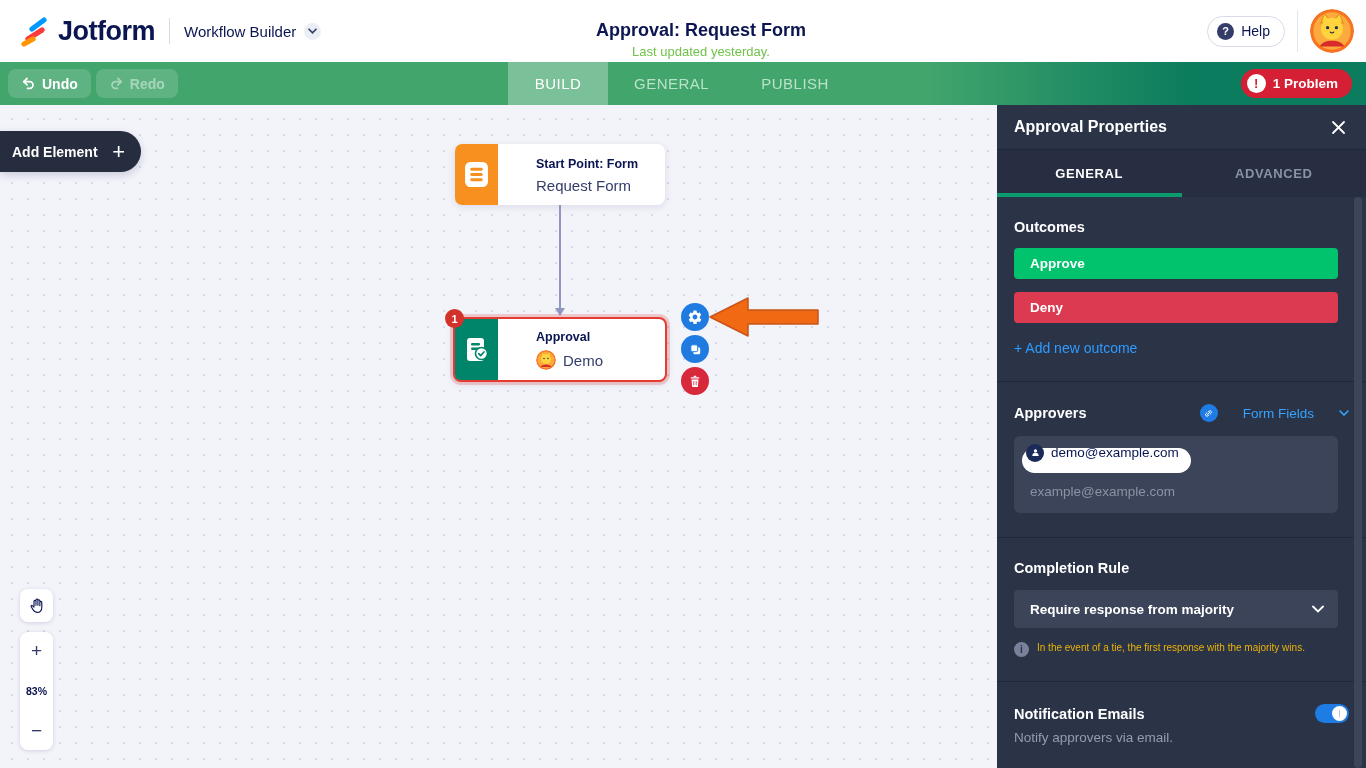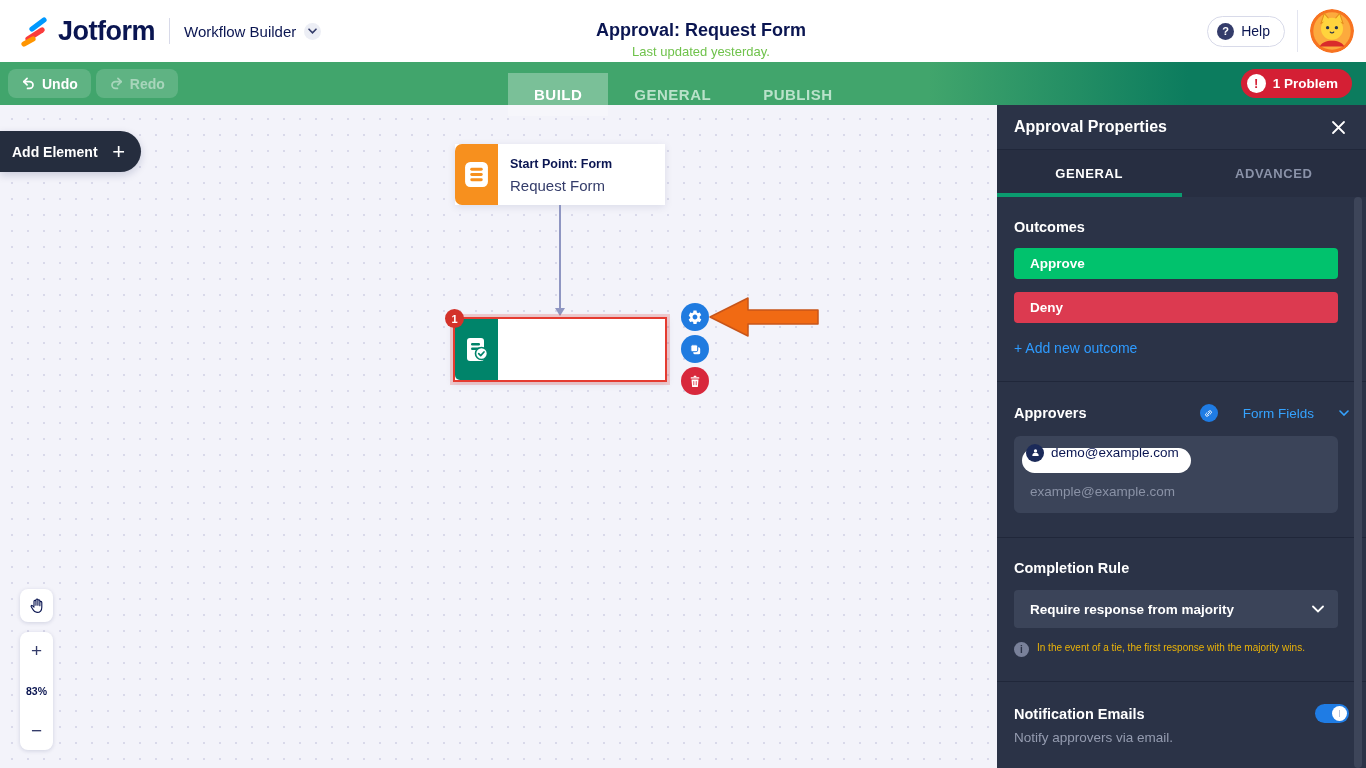--- a/index.html
+++ b/index.html
@@ -25,35 +25,35 @@
   .avatar { width:44px; height:44px; border-radius:50%; overflow:hidden; cursor:pointer; }
 
   
   .toolbar { position:absolute; top:62px; left:0; width:1366px; height:43px;
     background:linear-gradient(90deg,#41a56c 0%,#41a56c 68%,#0c7c5e 87%,#0c7c5e 100%); z-index:30; }
   .tb-left { position:absolute; left:8px; top:7px; display:flex; gap:5px; }
   .tb-btn { display:flex; align-items:center; gap:6px; background:rgba(255,255,255,0.16); border:none; border-radius:8px; height:29px; padding:0 13px; color:#fff; font-size:14px; font-weight:bold; cursor:pointer; font-family:inherit; }
   .tb-btn.disabled { color:rgba(255,255,255,0.45); cursor:default;justify-content:space-between; }
   .tb-btn.disabled svg { opacity:.45; }
   .tb-tabs { position:absolute; left:508px; top:0; height:43px; display:flex; }
-  .tb-tab { height:43px; min-width:100px; padding:0 26px; display:flex; align-items:center; justify-content:center; font-size:15px; letter-spacing:0.5px; color:#b9e2ca; cursor:pointer; font-weight:bold;margin-top:11px; }
+  .tb-tab { height:43px; min-width:100px; padding:0 26px; display:flex; align-items:center; justify-content:center; font-size:15px; letter-spacing:0.5px; color:#b9e2ca; cursor:pointer; font-weight:normal; }
   .tb-tab.active { background:rgba(255,255,255,0.30); color:#fff; }
   .problem-badge { position:absolute; right:14px; top:7px; height:29px; display:flex; align-items:center; gap:7px; background:#d41f34; border-radius:15px; padding:0 14px 0 6px; color:#fff; font-size:13.5px; font-weight:bold; cursor:pointer; }
   .problem-ic { width:19px; height:19px; border-radius:50%; background:#fff; color:#d41f34; font-weight:bold; font-size:13px; display:flex; align-items:center; justify-content:center; }
 
   
   .canvas { position:absolute; top:105px; left:0; width:1366px; height:663px;
     background-color:#f3f3fa;
     background-image:radial-gradient(#d9d9ea 1.2px, transparent 1.3px);
     background-size:16px 16px; background-position:4px 6px; }
   .add-element { position:absolute; left:0; top:26px; width:141px; height:41px; background:#252d3e; border-radius:0 24px 24px 0; display:flex; align-items:center; color:#fff; cursor:pointer; box-shadow:0 3px 8px rgba(10,21,81,.18); }
   .add-element .lbl { font-size:14px; font-weight:bold; margin-left:12px; }
   .add-element .plus { margin-left:auto; margin-right:16px; font-size:22px; font-weight:normal; line-height:1; }
 
-  .node { position:absolute; display:flex; background:#fff; border-radius:0; box-shadow:0 2px 8px rgba(10,21,81,.10); cursor:pointer; }
+  .node { position:absolute; display:flex; background:#fff; border-radius:8px; box-shadow:0 2px 8px rgba(10,21,81,.10); cursor:pointer;gap:26px; }
   .node-start { left:455px; top:39px; width:210px; height:61px; }
   .node-icon-block { width:43px; border-radius:7px 0 0 7px; display:flex; align-items:center; justify-content:center; flex:none; }
   .node-start .node-icon-block { background:#f7901e; }
   .node-body { padding:9px 12px 8px 12px; display:flex; flex-direction:column; justify-content:center; gap:6px; min-width:0; }
   .node-title { font-size:12.5px; font-weight:bold; color:#0a1551; }
   .node-sub { font-size:15px; color:#343c6a; display:flex; align-items:center; gap:7px; }
 
   .connector { position:absolute; left:559px; top:100px; width:2px; height:104px; background:#8f96c2; }
   .connector .arrowhead { position:absolute; left:-4px; bottom:-7px; width:0; height:0; border-left:5px solid transparent; border-right:5px solid transparent; border-top:8px solid #8f96c2; }
 
@@ -221,20 +221,38 @@
     <div class="node node-approval">
       <div class="err-badge">1</div>
       <div class="node-icon-block">
         <svg width="24" height="26" viewBox="0 0 24 26">
           <rect x="2" y="1" width="17" height="23" rx="3" fill="#fff"></rect>
           <rect x="6" y="6" width="9" height="2.4" rx="1.2" fill="#00846a"></rect>
           <rect x="6" y="10.5" width="9" height="2.4" rx="1.2" fill="#00846a"></rect>
           <circle cx="16.5" cy="16.5" r="6" fill="#fff" stroke="#00846a" stroke-width="1.6"></circle>
           <path d="M13.7 16.6l2 2 3.3-3.6" stroke="#00846a" stroke-width="1.7" fill="none" stroke-linecap="round" stroke-linejoin="round"></path>
         </svg>
+      </div>
+      <div class="node-body">
+        <div class="node-title">Approval</div>
+        <div class="node-sub">
+          <span class="mini-avatar">
+            <svg width="20" height="20" viewBox="0 0 40 40">
+              <circle cx="20" cy="20" r="20" fill="#f77321"></circle>
+              <circle cx="20" cy="20" r="17" fill="#fcaa3d"></circle>
+              <polygon points="10,13 13,4 18,10" fill="#ffd43d" stroke="#e58f1c" stroke-width="1"></polygon>
+              <polygon points="30,13 27,4 22,10" fill="#ffd43d" stroke="#e58f1c" stroke-width="1"></polygon>
+              <circle cx="20" cy="18" r="10" fill="#ffd43d"></circle>
+              <circle cx="16" cy="17" r="1.5" fill="#26324d"></circle>
+              <circle cx="24" cy="17" r="1.5" fill="#26324d"></circle>
+              <path d="M9 34c2-7 20-7 22 0z" fill="#d92b2b"></path>
+            </svg>
+          </span>
+          <span>Demo</span>
+        </div>
       </div>
     </div>
 
     <div class="node-actions">
       <button class="act-btn act-blue">
         <svg width="16" height="16" viewBox="0 0 24 24">
             <path fill="#fff" d="M19.14 12.94c.04-.3.06-.61.06-.94s-.02-.64-.07-.94l2.03-1.58c.18-.14.23-.41.12-.61l-1.92-3.32c-.12-.22-.37-.29-.59-.22l-2.39.96c-.5-.38-1.03-.7-1.62-.94l-.36-2.54c-.04-.24-.24-.41-.48-.41h-3.84c-.24 0-.43.17-.47.41l-.36 2.54c-.59.24-1.13.57-1.62.94l-2.39-.96c-.22-.08-.47 0-.59.22L2.74 9.87c-.12.21-.08.47.12.61l2.03 1.58c-.05.3-.09.63-.09.94s.02.64.07.94l-2.03 1.58c-.18.14-.23.41-.12.61l1.92 3.32c.12.22.37.29.59.22l2.39-.96c.5.38 1.03.7 1.62.94l.36 2.54c.05.24.24.41.48.41h3.84c.24 0 .44-.17.47-.41l.36-2.54c.59-.24 1.13-.56 1.62-.94l2.39.96c.22.08.47 0 .59-.22l1.92-3.32c.12-.22.07-.47-.12-.61l-2.01-1.58zM12 15.6c-1.98 0-3.6-1.62-3.6-3.6s1.62-3.6 3.6-3.6 3.6 1.62 3.6 3.6-1.62 3.6-3.6 3.6z"></path>
           </svg>
       </button>
       <button class="act-btn act-blue">

